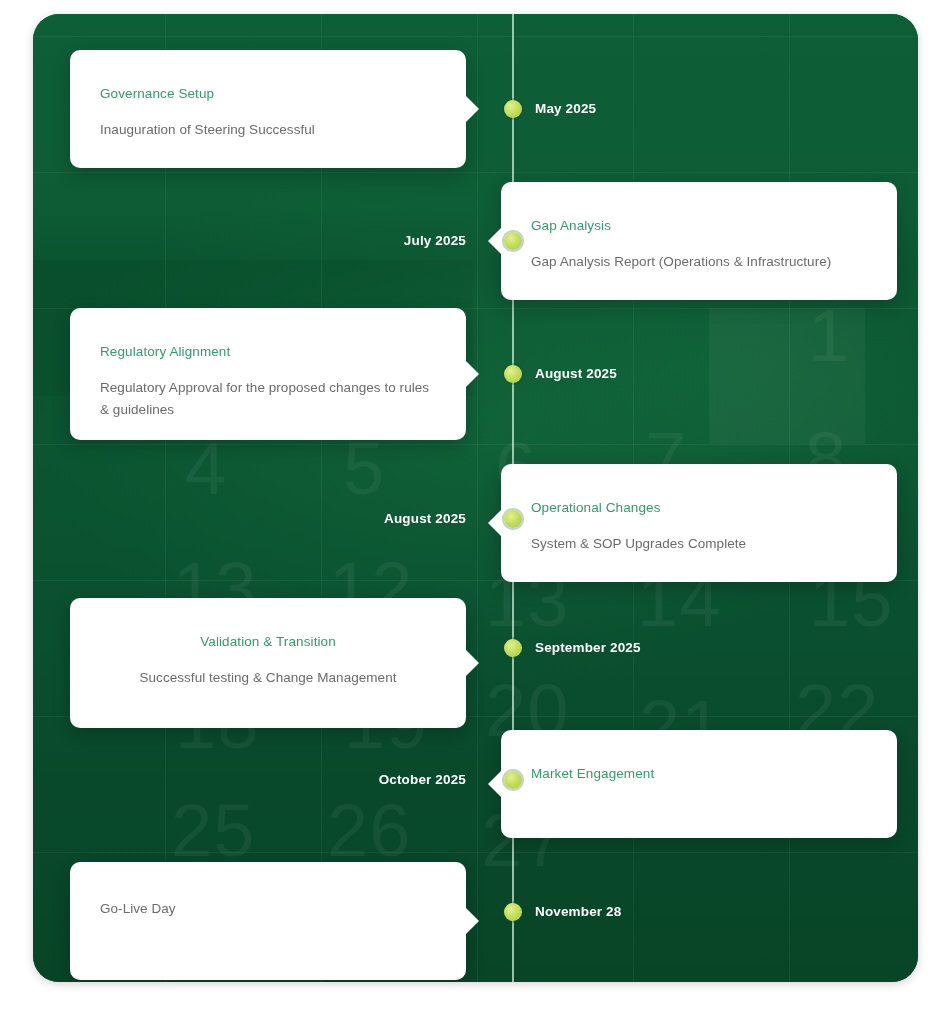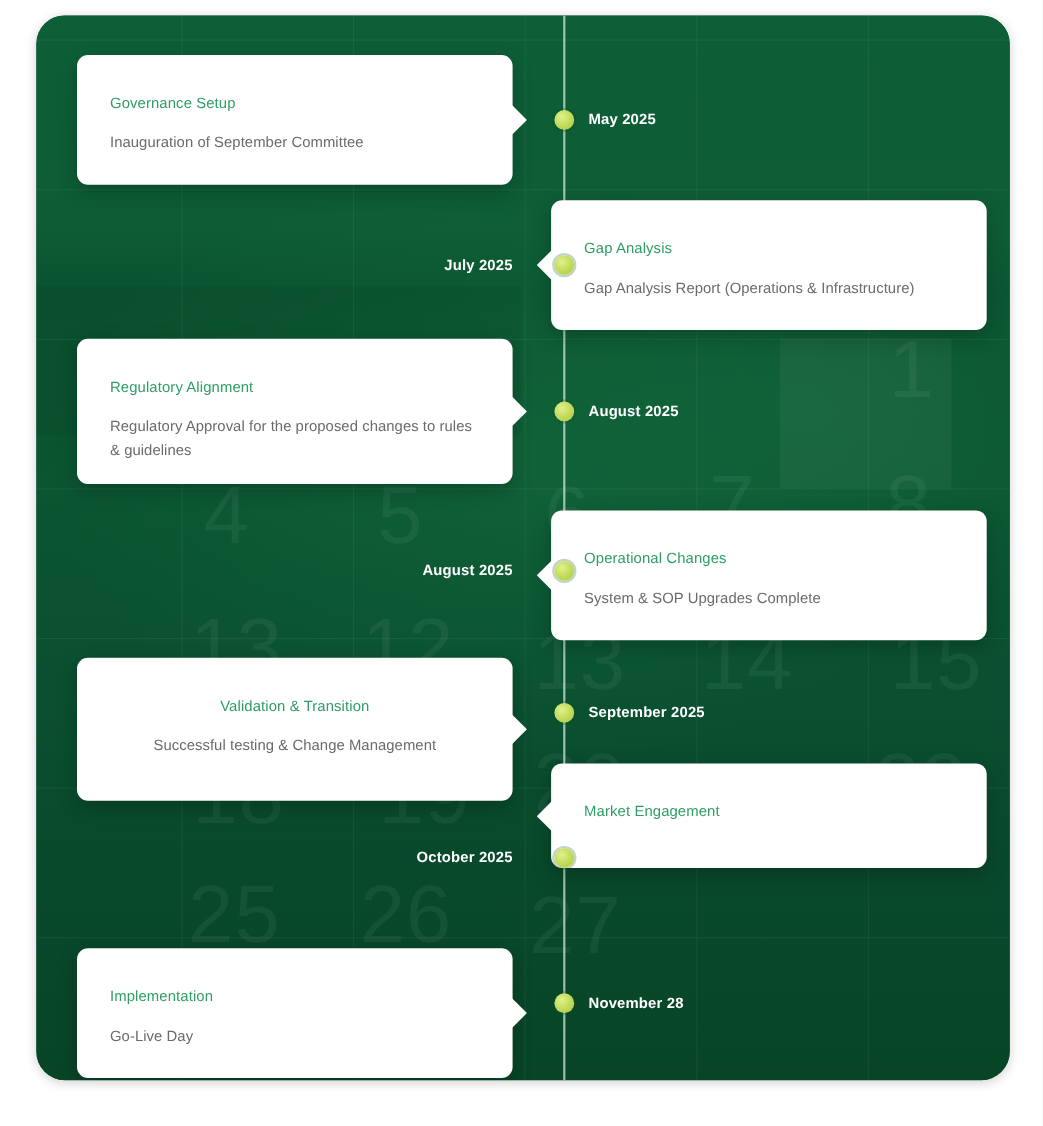--- a/index.html
+++ b/index.html
@@ -206,21 +206,21 @@
       <div class="cal-num" style="left: 448px; top: 790px;">27</div>
     </div>
 
   <div id="spine"></div>
 
   <div id="milestones">
       <div class="row">
         <div class="card left" style="top: 36px; height: 118px;">
           <div class="notch"></div>
           <div class="card-title">Governance Setup</div>
-          <div class="card-desc">Inauguration of September Committee</div>
+          <div class="card-desc">Inauguration of Steering Successful</div>
         </div>
         <div class="marker" style="top: 86px;"></div>
         <div class="date-label right-of" style="top: 87px;">May 2025</div>
       </div>
       <div class="row">
         <div class="card right" style="top: 168px; height: 118px;">
           <div class="notch"></div>
           <div class="card-title">Gap Analysis</div>
           <div class="card-desc">Gap Analysis Report (Operations &amp; Infrastructure)</div>
         </div>
@@ -248,31 +248,30 @@
       <div class="row">
         <div class="card left" style="top: 584px; height: 130px; text-align: center;">
           <div class="notch"></div>
           <div class="card-title">Validation &amp; Transition</div>
           <div class="card-desc">Successful testing &amp; Change Management</div>
         </div>
         <div class="marker" style="top: 625px;"></div>
         <div class="date-label right-of" style="top: 626px;">September 2025</div>
       </div>
       <div class="row">
-        <div class="card right" style="top: 680px; height: 95px;">
+        <div class="card right" style="top: 716px; height: 108px;">
           <div class="notch"></div>
           <div class="card-title">Market Engagement</div>
         </div>
         <div class="marker" style="top: 757px;"></div>
         <div class="date-label left-of" style="top: 758px;">October 2025</div>
       </div>
       <div class="row">
         <div class="card left" style="top: 848px; height: 118px;">
           <div class="notch"></div>
-          <div class="card-title">Implementation</div>
           <div class="card-desc">Go-Live Day</div>
         </div>
         <div class="marker" style="top: 889px;"></div>
         <div class="date-label right-of" style="top: 890px;">November 28</div>
       </div>
     </div>
 
 </div>
 
 </body></html>

